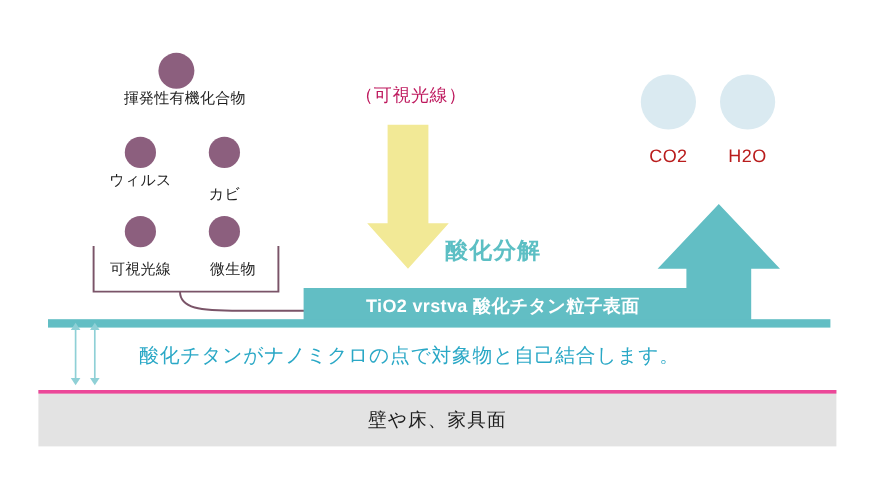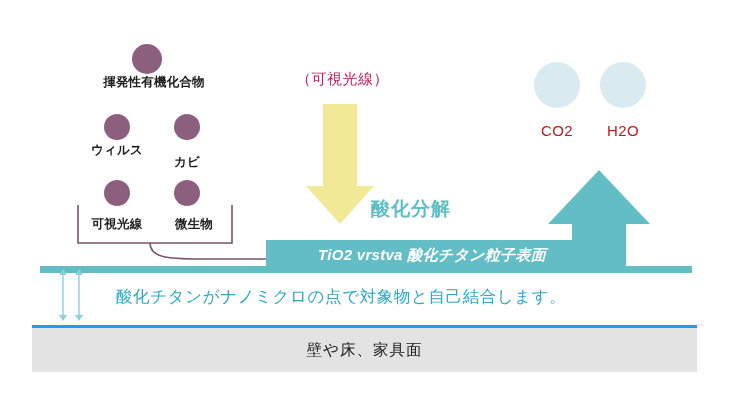--- a/index.html
+++ b/index.html
@@ -21,21 +21,21 @@
   
   .dot {
     border-radius: 50%;
     background: #8c5f7e;
   }
   .dot-lg { width: 30px; height: 30px; }
   .dot-md { width: 26px; height: 26px; }
 
   .jp-label {
     font-size: 12.5px;
-    font-weight: bold;
+    font-weight: normal;
     color: #1d1d1d;
     white-space: nowrap;
     letter-spacing: 0.2px;
     text-align: center;
   }
 
   
   .light-caption {
     font-size: 15px;
     color: #be185d;
@@ -86,21 +86,21 @@
   .bond-text {
     font-size: 16.5px;
     color: #2aa8c6;
     white-space: nowrap;
     letter-spacing: 0.6px;
   }
 
   
   .base-slab {
     background: #e3e3e3;
-    border-top: 3px solid #0ea5e9;
+    border-top: 3px solid #ec4899;
     display: flex;
     align-items: center;
     justify-content: center;
   }
   .base-text {
     font-size: 15.5px;
     color: #1d1d1d;
     letter-spacing: 1px;
     white-space: nowrap;
   }
@@ -141,21 +141,21 @@
   <div class="abs mol-circle" style="left:534px; top:62px;"></div>
   <div class="abs mol-label" style="left:528px; top:122px; width:58px;">CO2</div>
 
   <div class="abs mol-circle" style="left:600px; top:62px;"></div>
   <div class="abs mol-label" style="left:594px; top:122px; width:58px;text-align:center;">H2O</div>
 
   <svg class="abs" style="left:544px; top:168px;" width="110" height="105">
     <path d="M 55,2 L 106,56 L 82,56 L 82,104 L 28,104 L 28,56 L 4,56 Z" fill="#62bec4"></path>
   </svg>
 
-  <div class="abs tio2-box" style="left:266px; top:240px; width:332px; height:30px;font-style:italic;">
+  <div class="abs tio2-box" style="left:253px; top:240px; width:332px; height:30px;">
     <span class="tio2-text">TiO2 vrstva 酸化チタン粒子表面</span>
   </div>
 
   <div class="abs teal-line" style="left:40px; top:266px; width:652px; height:7px;"></div>
 
   <svg class="abs" style="left:52px; top:268px;" width="44" height="54">
     <line x1="11" y1="4" x2="11" y2="50" stroke="#8fd0d6" stroke-width="1.4"></line>
     <path d="M 11,1 L 15,7 L 7,7 Z" fill="#8fd0d6"></path>
     <path d="M 11,53 L 15,47 L 7,47 Z" fill="#8fd0d6"></path>
     <line x1="27" y1="4" x2="27" y2="50" stroke="#8fd0d6" stroke-width="1.4"></line>

